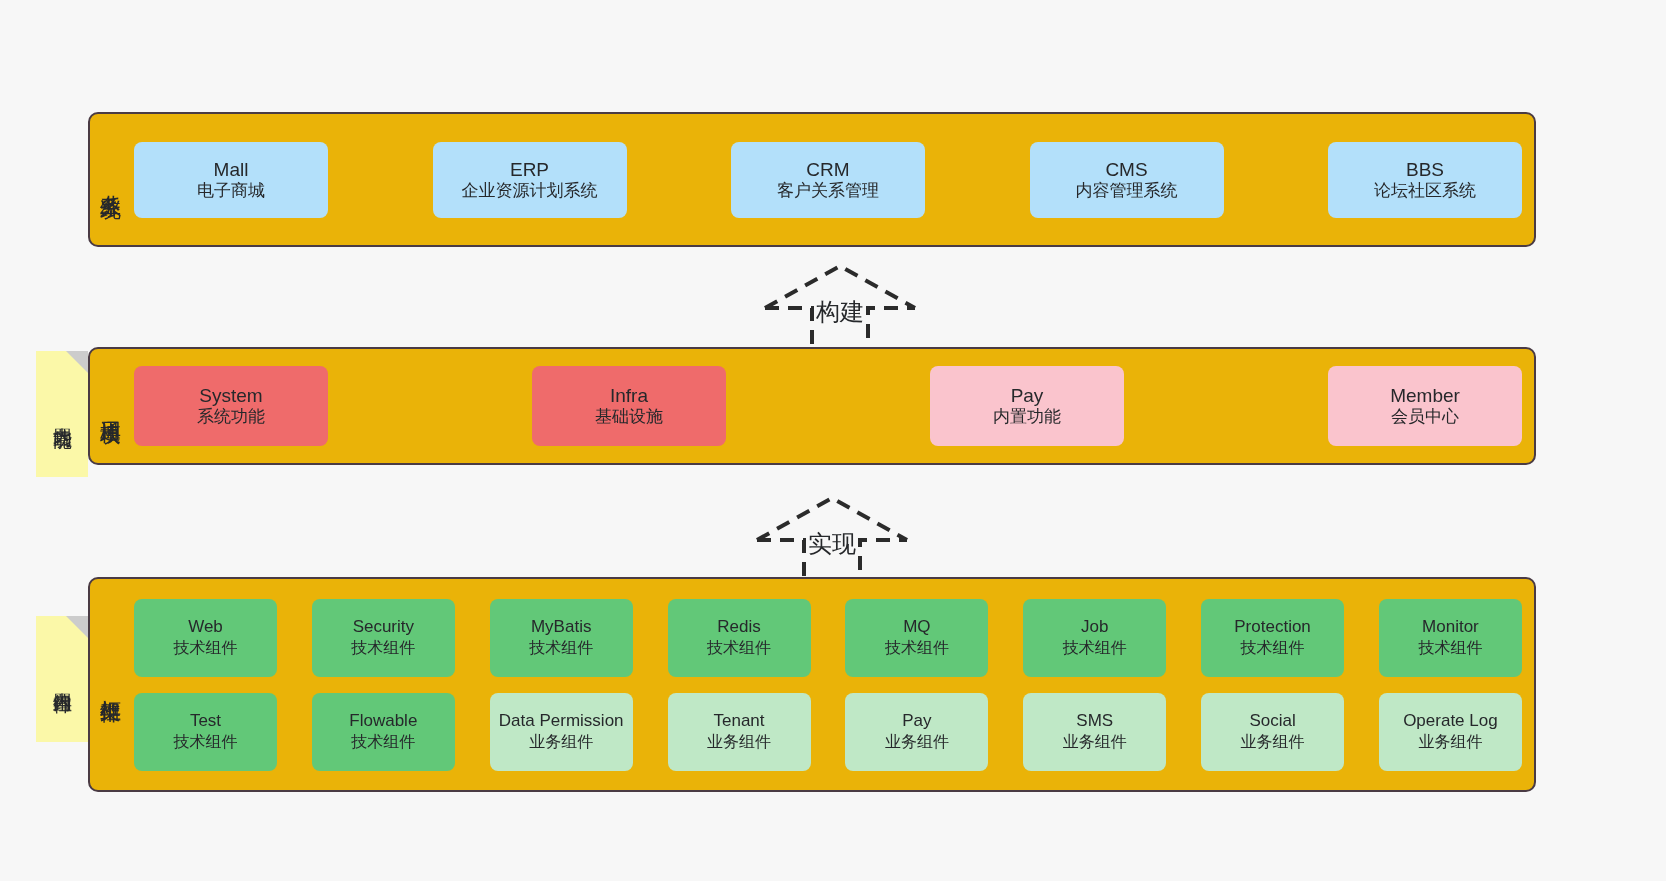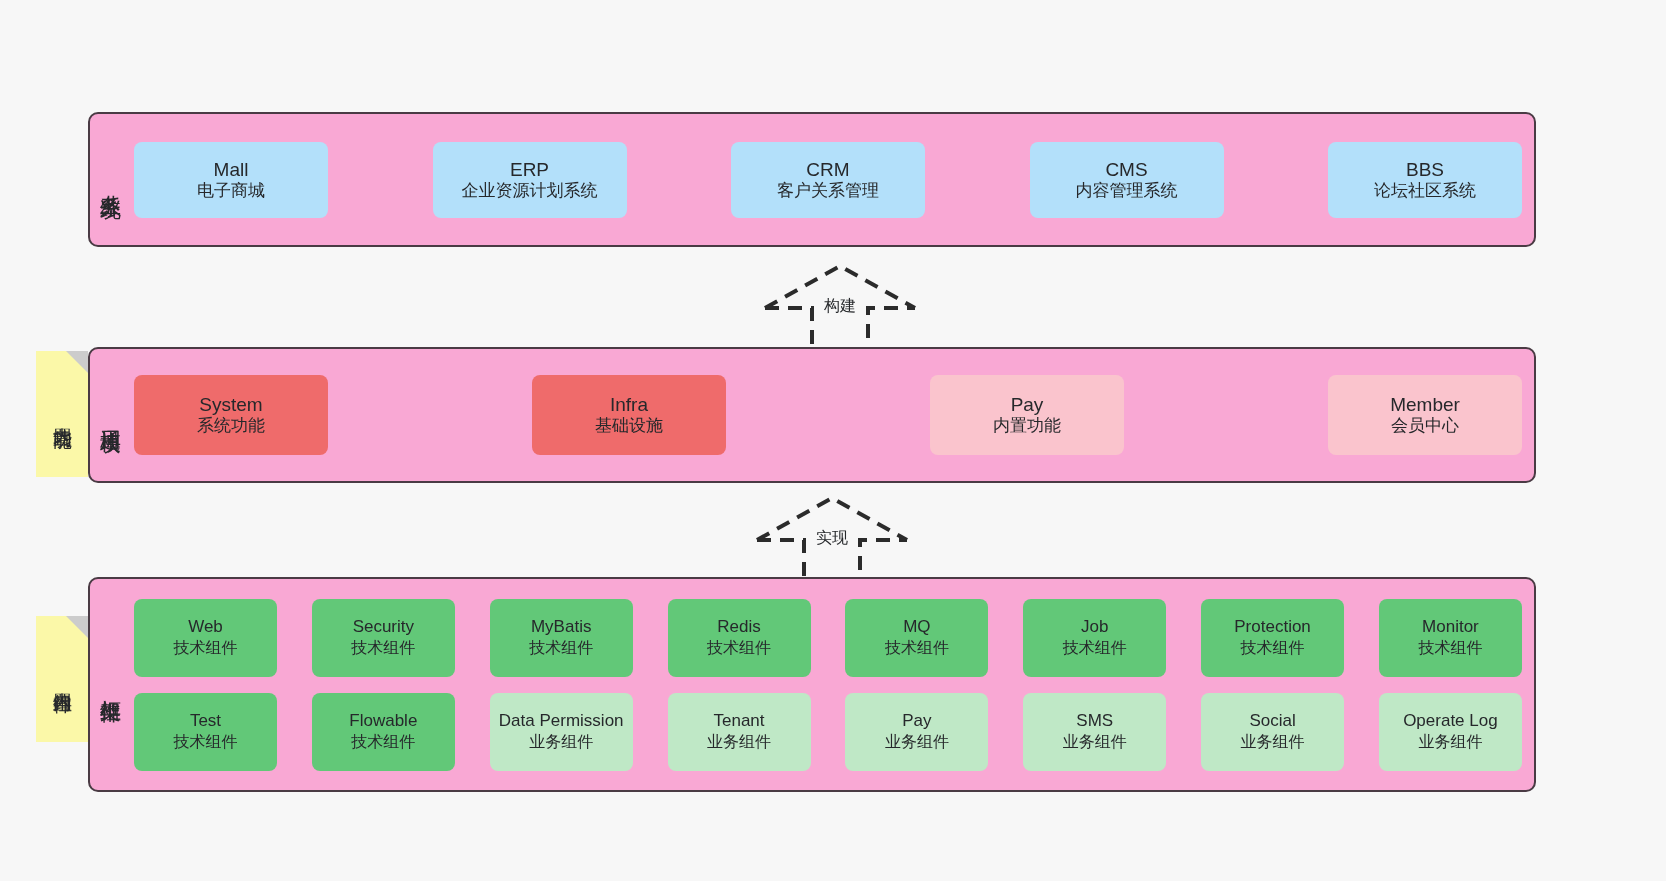--- a/index.html
+++ b/index.html
@@ -15,21 +15,21 @@
     position: relative;
   }
   .canvas {
     position: absolute;
     inset: 0;
   }
 
   
   .layer {
     position: absolute;
-    background: #f9a8d4;
+    background: #eab308;
     border: 2px solid #4a3b44;
     border-radius: 10px;
     box-sizing: border-box;
     display: flex;
     align-items: stretch;
   }
   .layer-label {
     flex: 0 0 auto;
     width: 40px;
     display: flex;
@@ -75,21 +75,21 @@
   .node .t1 { font-size: 19px; }
   .node .t2 { font-size: 17px; }
   .node.small .t1 { font-size: 17px; }
   .node.small .t2 { font-size: 16px; }
 
   
   #layer-business { left: 88px; top: 112px; width: 1448px; height: 135px; }
   #layer-business .node { width: 194px; height: 76px; background: #b3e0fa; }
 
   
-  #layer-common { left: 88px; top: 347px; width: 1448px; height: 136px; }
+  #layer-common { left: 88px; top: 347px; width: 1448px; height: 118px; }
   #layer-common .node { width: 194px; height: 80px; }
 
   
   #layer-framework { left: 88px; top: 577px; width: 1448px; height: 215px; align-items: center; }
   #layer-framework .node { width: 143px; height: 78px; }
 
   
   .sticky {
     position: absolute;
     width: 52px;
@@ -123,21 +123,21 @@
     width: 170px;
     height: 96px;
   }
   .arrow svg { display: block; }
   .arrow .arrow-label {
     position: absolute;
     left: 0;
     right: 0;
     top: 38px;
     text-align: center;
-    font-size: 16px;
+    font-size: 24px;
     color: #26282b;
     background: transparent;
     pointer-events: none;
   }
   #arrow-build { left: 755px; top: 258px; }
   #arrow-implement { left: 747px; top: 490px; }
 </style>
 </head>
 <body>
 

